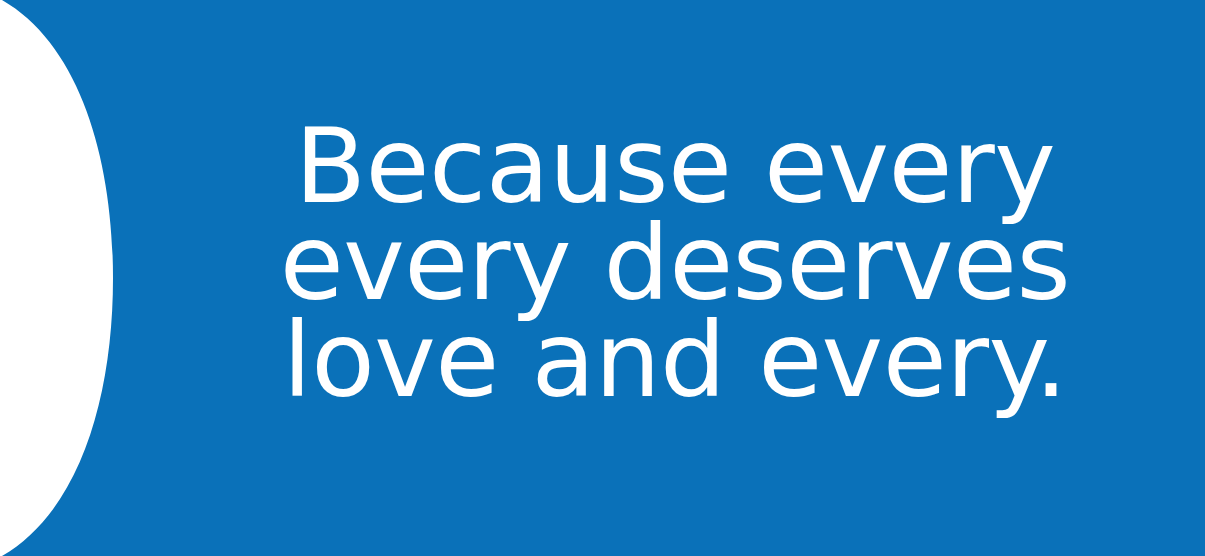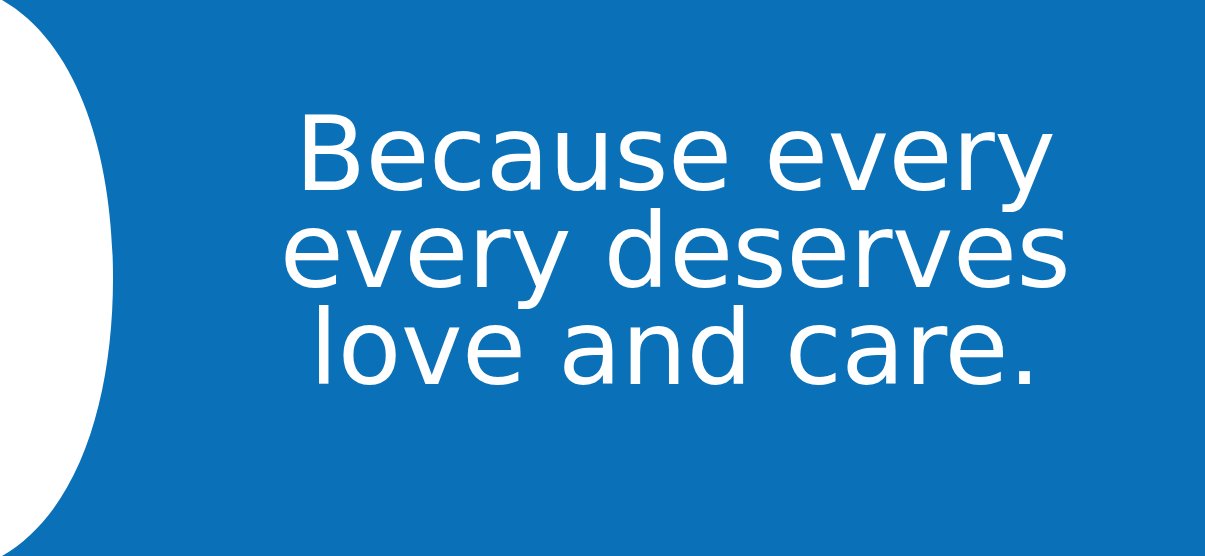--- a/index.html
+++ b/index.html
@@ -24,21 +24,21 @@
     position: absolute;
     inset: 0;
     width: 1205px;
     height: 556px;
   }
 
   
   #headline {
     position: absolute;
     left: 145px;
-    top: 106px;
+    top: 118px;
     width: 1060px;
     text-align: center;
     color: #ffffff;
     font-family: "DejaVu Sans", sans-serif;
     font-size: 104px;
     line-height: 97px;
     font-weight: 400;
     letter-spacing: -0.5px;
     white-space: nowrap;
   }
@@ -53,16 +53,16 @@
 <div id="banner" style="background: rgb(255, 255, 255);">
 
   <svg id="blue-shape" viewBox="0 0 1205 556" width="1205" height="556" preserveAspectRatio="none" aria-hidden="true">
 
     <path d="M 2 0 C 80.22999999999999 45, 113 160, 113 278 C 113 396, 80.22999999999999 511, 2 556 L 1205 556 L 1205 0 Z" fill="#0a71b9"></path>
   </svg>
 
   <div id="headline" style="color: rgb(255, 255, 255);">
     <span class="line">Because every</span>
     <span class="line">every deserves</span>
-    <span class="line">love and care.</span>
+    <span class="line">love and every.</span>
   </div>
 
 </div>
 
 </body></html>

